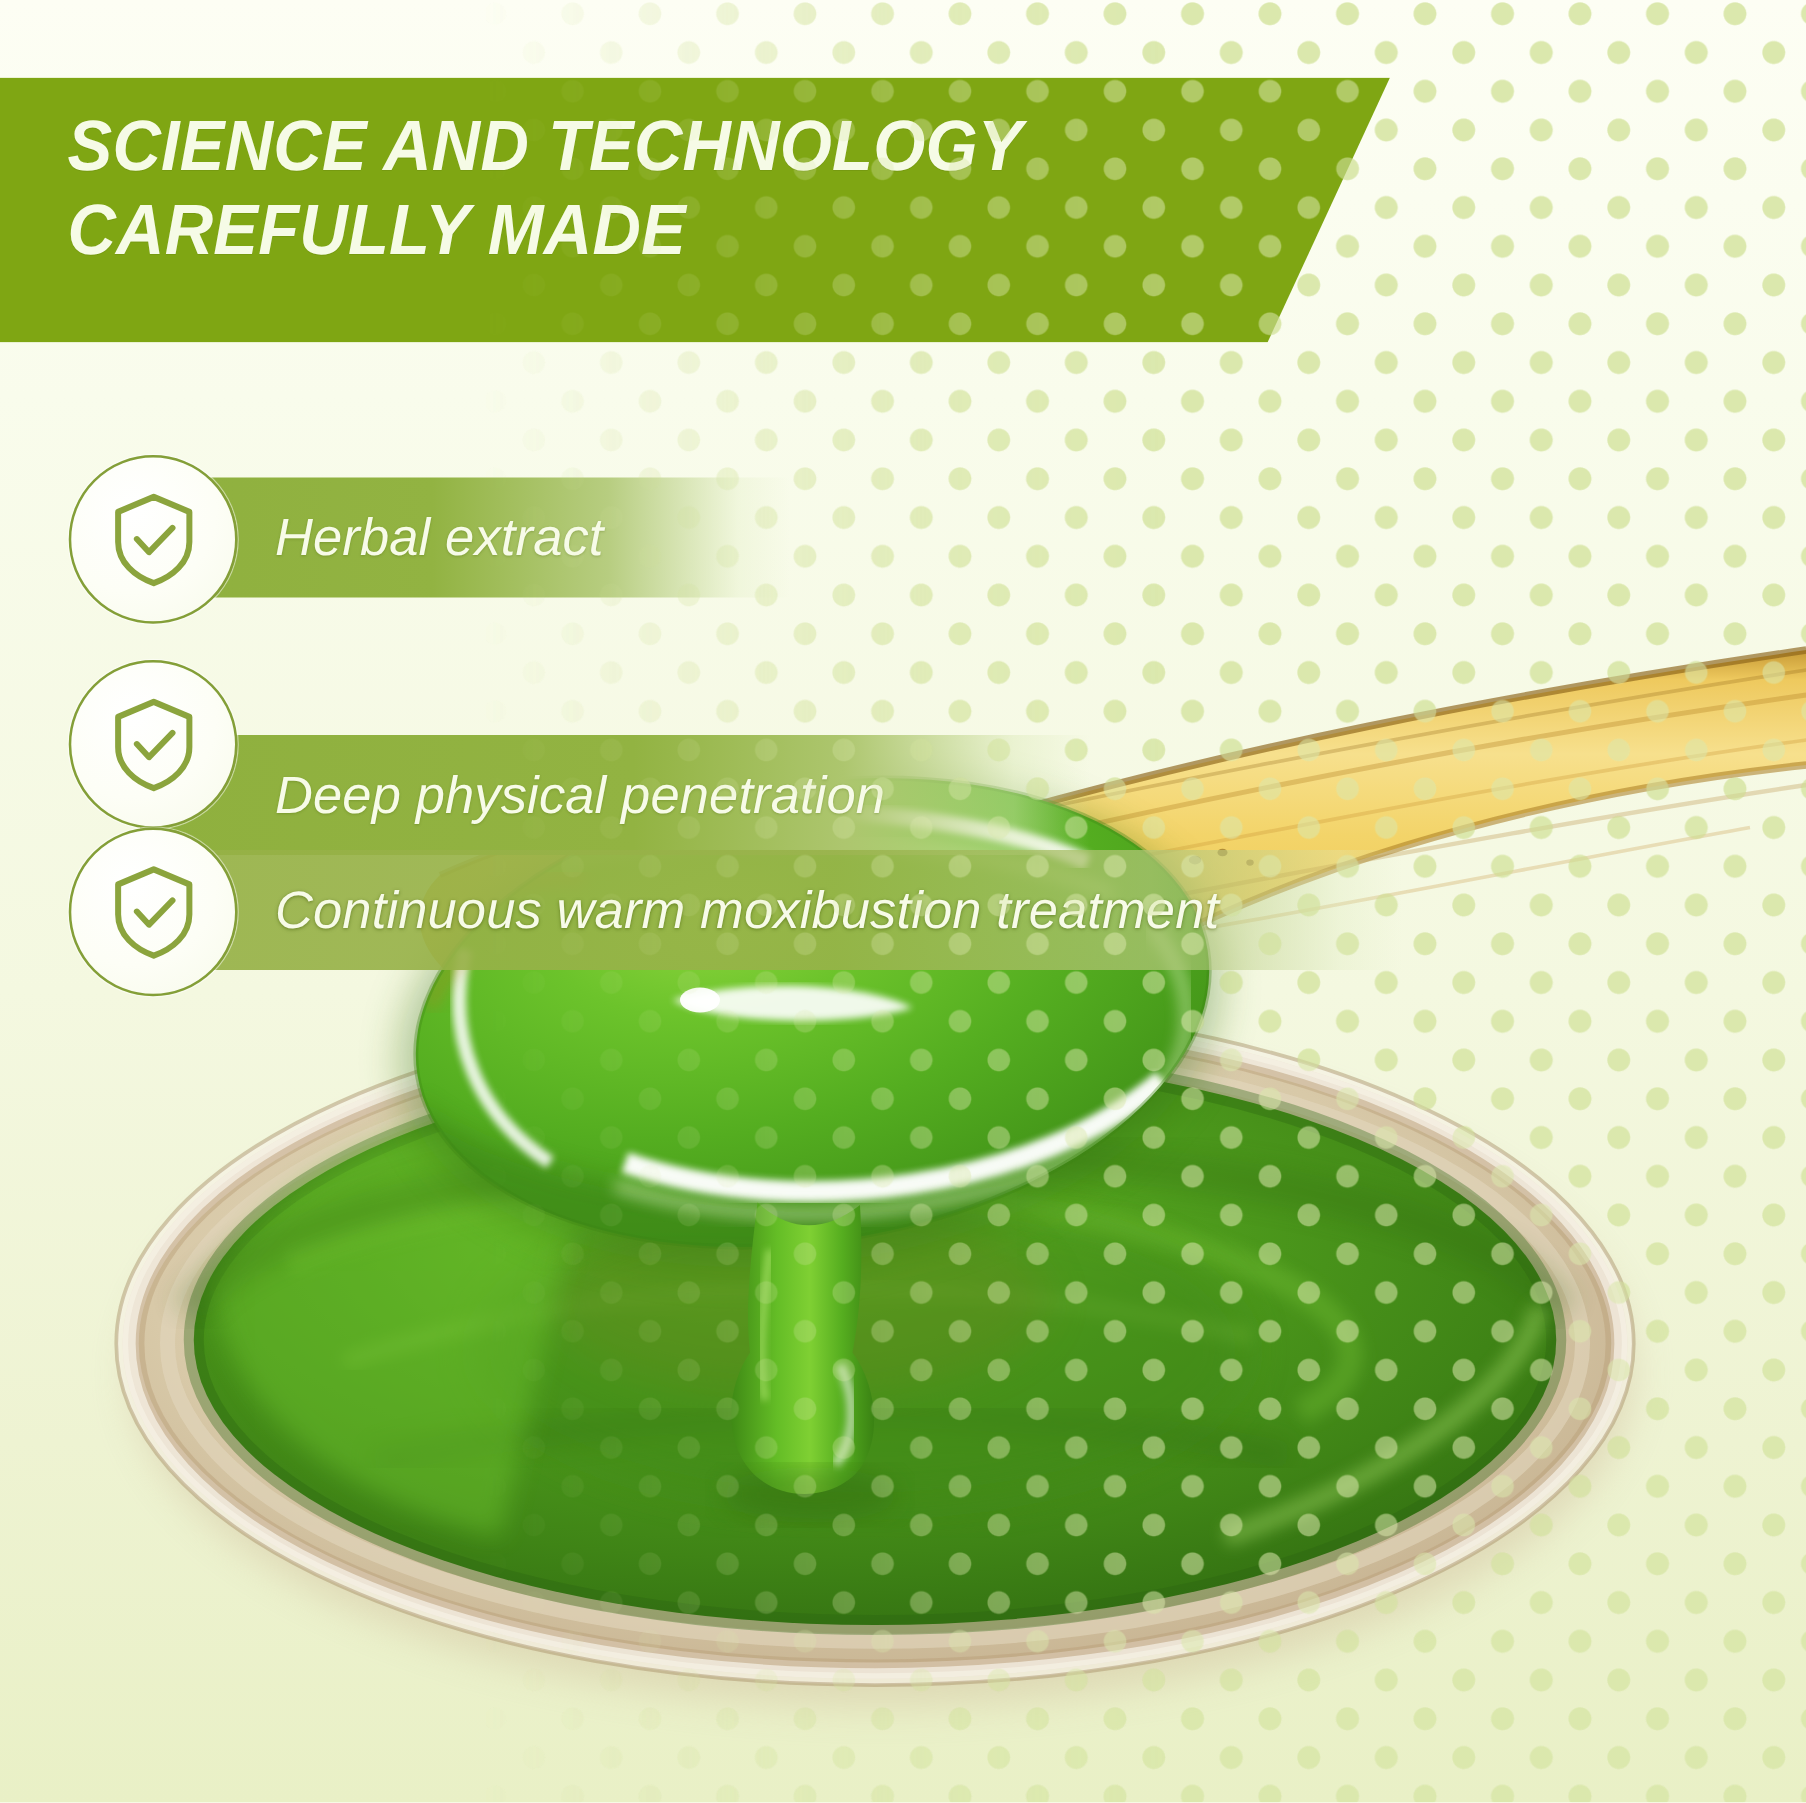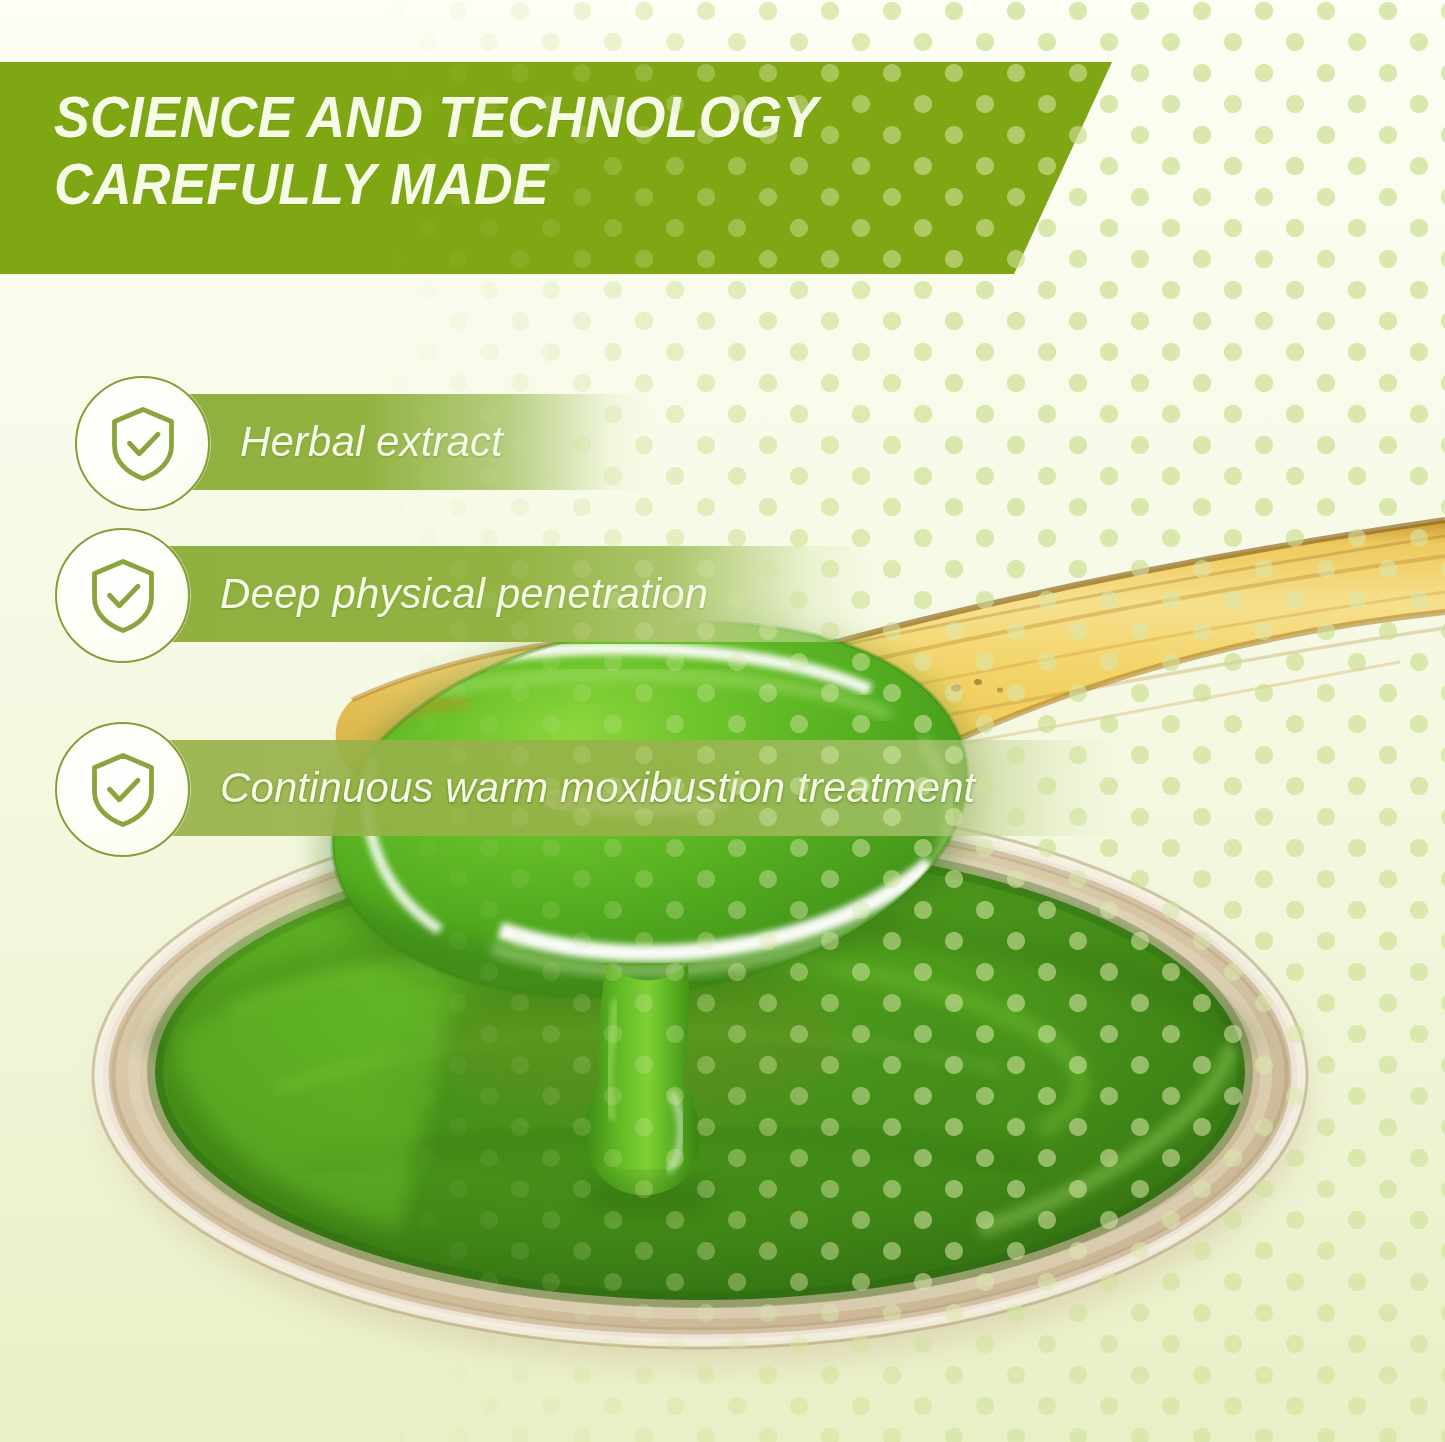--- a/index.html
+++ b/index.html
@@ -65,29 +65,29 @@
     position:absolute;left:55px;top:4px;width:131px;height:131px;border-radius:50%;
     background:radial-gradient(circle at 38% 32%, #ffffff 0%, #fdfef6 55%, #f7faea 100%);
     border:2px solid #849f38;
     box-shadow:0 0 0 1px rgba(255,255,255,.5);
     display:flex;align-items:center;justify-content:center;
     z-index:3;
   }
   .circle svg{width:74px;height:78px;display:block;}
 
   
-  #feat-0{left:0;top:372px;width:640px;margin-left:20px;}
+  #feat-0{left:0;top:360px;width:640px;}
   #feat-0 .bar{width:520px;
     background:linear-gradient(90deg,#8fb03e 0%,#92b342 45%,#b7cd80 72%,rgba(226,238,196,.35) 92%,rgba(235,243,212,0) 100%);}
   
   #feat-1{left:0;top:524px;width:880px;}
   #feat-1 .bar{width:760px;
-    background:linear-gradient(90deg,#8fb03e 0%,#92b342 52%,#adc66e 74%,rgba(220,234,185,.45) 92%,rgba(235,243,212,0) 100%);}
-  
-  #feat-2{left:0;top:718px;width:1130px;padding-left:12px;}
+    background:linear-gradient(90deg,#8fb03e 0%,#92b342 52%,#adc66e 74%,rgba(220,234,185,.45) 92%,rgba(235,243,212,0) 100%);margin-top:42px;}
+  
+  #feat-2{left:0;top:658px;width:1130px;padding-left:12px;}
   #feat-2 .bar{width:1010px;
     background:linear-gradient(90deg,rgba(150,177,70,.92) 0%,rgba(152,178,74,.88) 55%,rgba(178,198,120,.72) 80%,rgba(221,234,190,.30) 95%,rgba(235,243,212,0) 100%);}
   #feat-2 .bar .label{text-shadow:0 1px 3px rgba(60,85,5,.55);}
 </style>
 </head>
 <body>
 
 <div id="stage">
 
   <div class="dots"></div>

